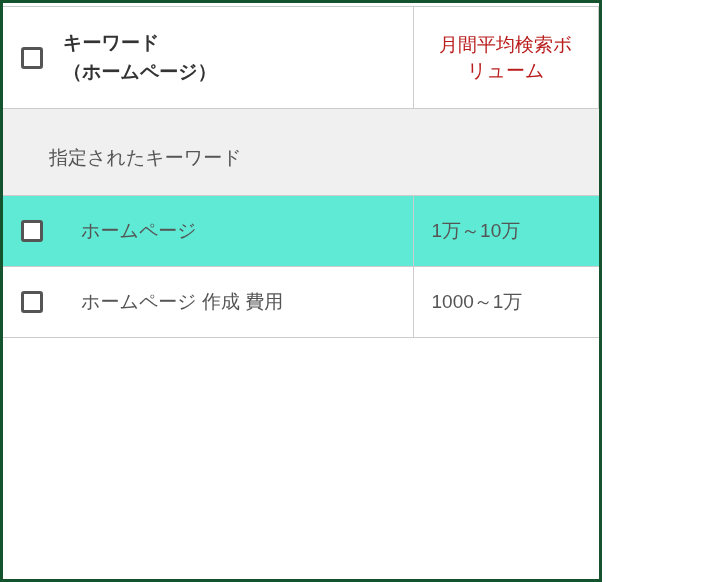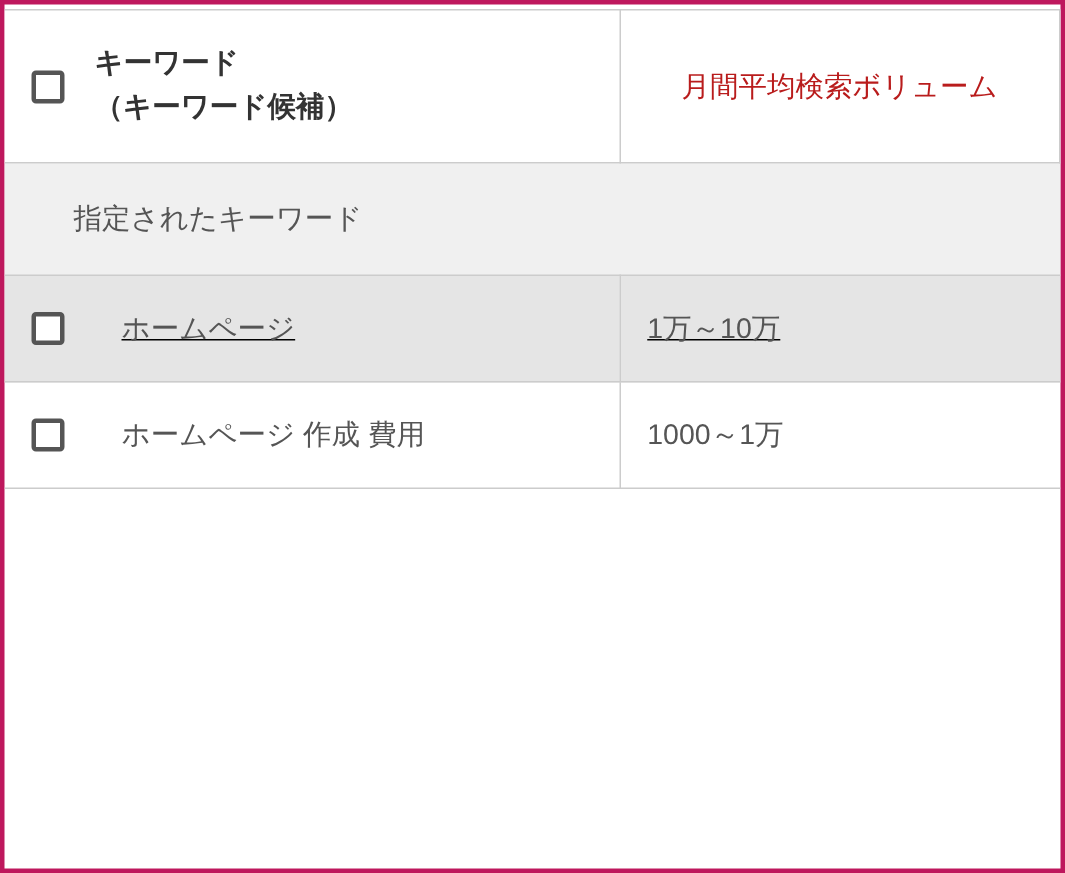--- a/index.html
+++ b/index.html
@@ -8,22 +8,22 @@
       box-sizing: border-box;
     }
     body {
       font-family: "Hiragino Sans", "Hiragino Kaku Gothic ProN", "Meiryo", sans-serif;
       background: #ffffff;
       width: 710px;
       height: 582px;
       overflow: hidden;
     }
     .container {
-      border: 3px solid #be185d;
-      width: 710px;
+      border: 3px solid #14532d;
+      width: 602px;
       height: 582px;
       background: #ffffff;
       padding: 3px 0;
     }
     .scroll-area {
       width: 100%;
       height: 100%;
       overflow: hidden;
     }
     table {
@@ -69,36 +69,35 @@
       width: 22px;
       height: 22px;
       border: 3px solid #555555;
       border-radius: 3px;
       background: #ffffff;
       flex-shrink: 0;
       cursor: pointer;
     }
     .section-row td {
       background: #f0f0f0;
-      padding: 24px 18px 24px 46px;
+      padding: 36px 18px 24px 46px;
       color: #555555;
       font-size: 19px;
       border-bottom: 1px solid #cccccc;
     }
     .data-row td {
       padding: 22px 18px;
       border-bottom: 1px solid #cccccc;
       vertical-align: middle;
     }
     .data-row td:first-child {
       border-right: 1px solid #cccccc;
     }
     .highlight-row td {
-      background: #e5e5e5;
-      text-decoration: underline;
+      background: #5eead4;
     }
     .keyword-cell {
       display: flex;
       align-items: center;
       gap: 38px;
     }
     .keyword-text {
       color: #555555;
       font-size: 19px;
     }
@@ -119,21 +118,21 @@
 <div class="container">
   <div class="scroll-area">
     <table>
       <tbody>
           <tr class="header-row">
         <td>
           <div class="header-keyword">
             <div class="checkbox"></div>
             <div class="header-title">
               <span>キーワード</span><br>
-              <span>（キーワード候補）</span>
+              <span>（ホームページ）</span>
             </div>
           </div>
         </td>
         <td>
           <span class="header-volume">月間平均検索ボリューム</span>
         </td>
       </tr>
 
       <tr class="section-row">
         <td colspan="2">

